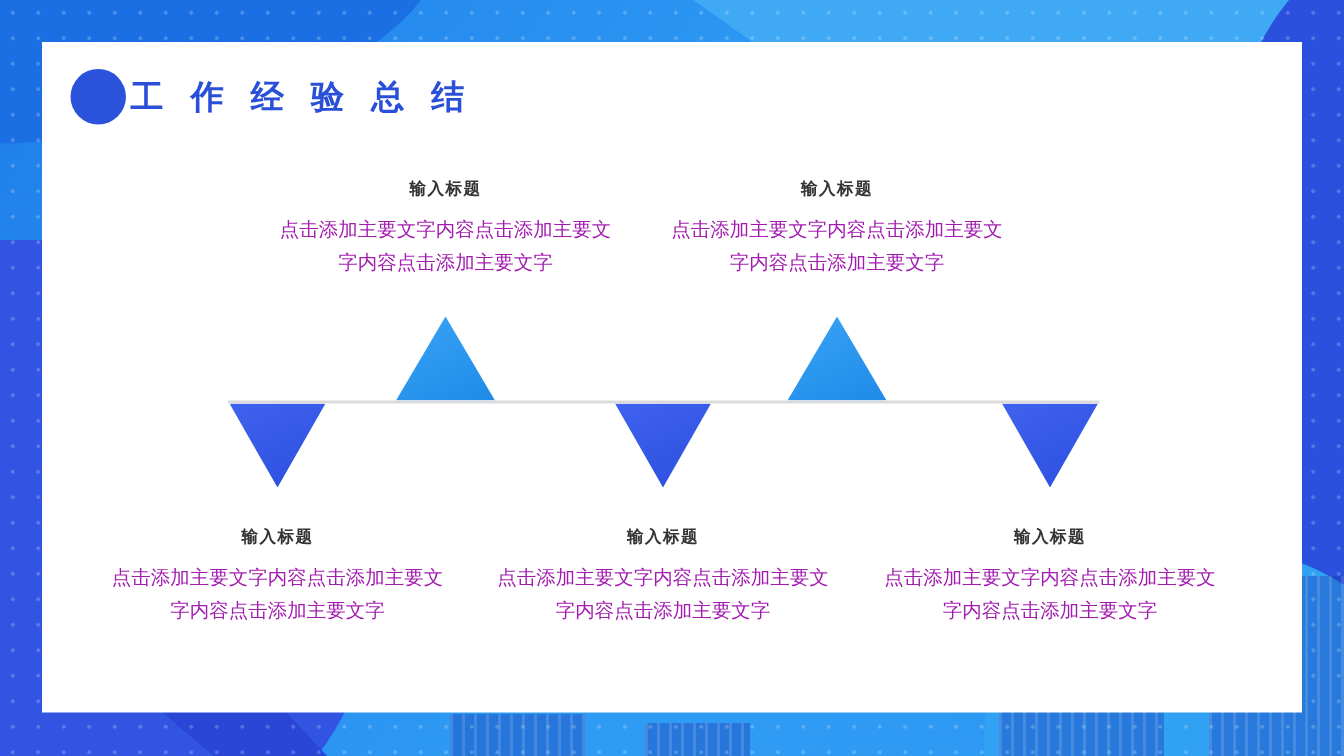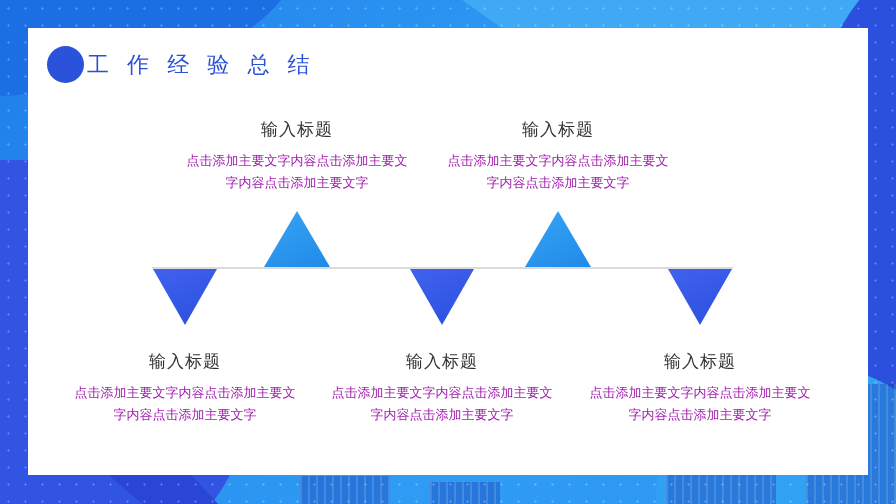--- a/index.html
+++ b/index.html
@@ -35,36 +35,36 @@
     background-image:radial-gradient(rgba(255,255,255,0.22) 1.2px,transparent 1.4px);
     background-size:17px 17px;}
 
   
   .card{position:absolute;left:28px;top:28px;width:840px;height:447px;
     background:#ffffff;}
 
   
   .header{position:absolute;left:19px;top:18px;display:flex;align-items:center;}
   .header .dot{width:37px;height:37px;border-radius:50%;background:#2B52DB;flex:0 0 auto;}
-  .header h1{margin:0 0 0 3px;font-size:22px;font-weight:normal;color:#2B50D8;
+  .header h1{margin:0 0 0 3px;font-size:22px;font-weight:bold;color:#2B50D8;
     letter-spacing:6px;white-space:nowrap;}
 
   
   .tl-line{position:absolute;left:124px;top:239px;width:581px;height:2px;background:#DBDBDB;}
   .tri{position:absolute;width:64px;height:56px;}
   .tri.down{top:241px;background:linear-gradient(155deg,#3F63EE 0%,#2B4EDF 100%);
     clip-path:polygon(0 0,100% 0,50% 100%);}
   .tri.up{top:183px;width:66px;background:linear-gradient(155deg,#38A3F4 0%,#1F8BE8 100%);
     clip-path:polygon(50% 0,100% 100%,0 100%);}
   .tri.d1{left:125px;} .tri.d2{left:382px;} .tri.d3{left:640px;}
   .tri.u1{left:236px;} .tri.u2{left:497px;}
 
   
   .block{position:absolute;width:280px;text-align:center;}
-  .block h2{margin:0 0 9px 0;font-size:17px;font-weight:normal;color:#333333;letter-spacing:1px;}
+  .block h2{margin:0 0 9px 0;font-size:11px;font-weight:bold;color:#333333;letter-spacing:1px;}
   .block .body{font-size:13px;line-height:22px;color:#a21caf;}
   .block.t1{left:129px;top:90px;}
   .block.t2{left:390px;top:90px;}
   .block.b1{left:17px;top:322px;}
   .block.b2{left:274px;top:322px;}
   .block.b3{left:532px;top:322px;}
 </style>
 </head>
 <body>
 

